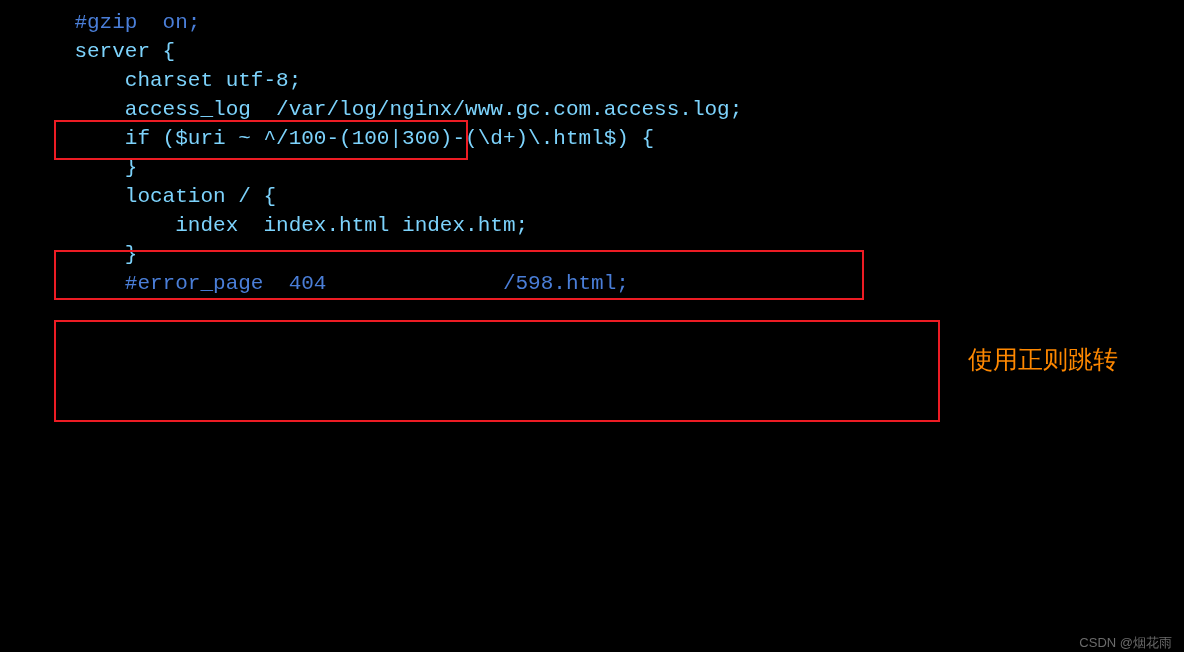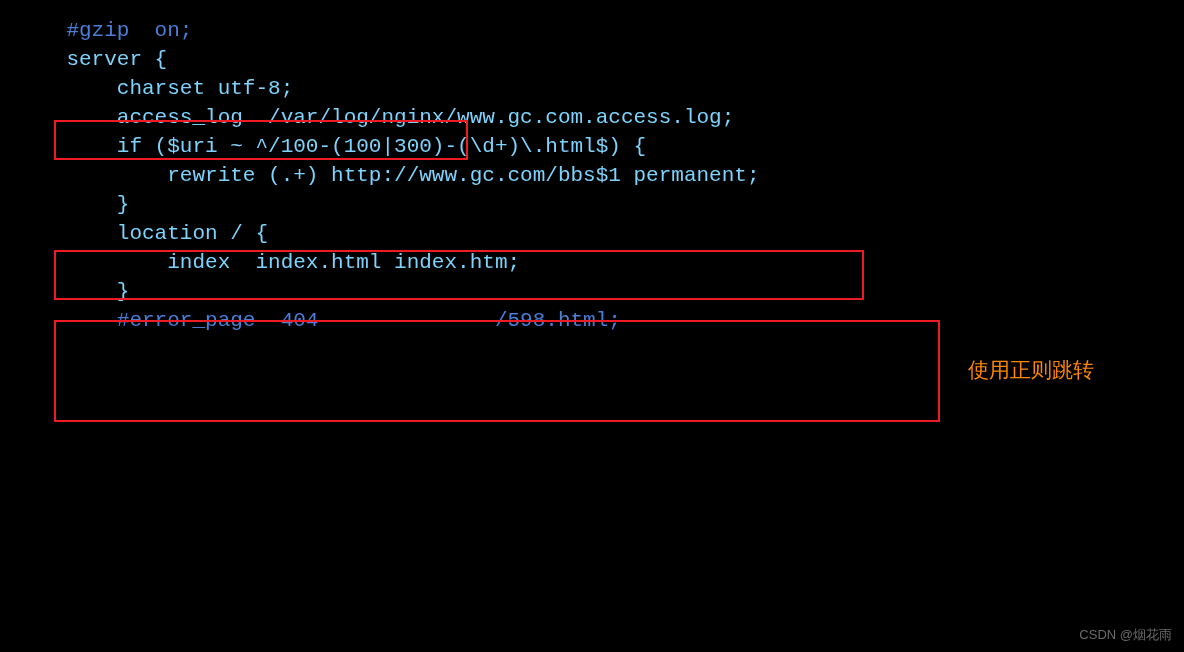--- a/index.html
+++ b/index.html
@@ -10,22 +10,23 @@
     body {
       background: #000000;
       width: 1184px;
       height: 652px;
       font-family: 'Courier New', Consolas, monospace;
       font-size: 21px;
       position: relative;
       overflow: hidden;
     }
     .code-container {
-      padding: 16px;
+      padding: 8px;
       position: relative;
+      margin-left: 16px;
     }
     .line {
       line-height: 29px;
       white-space: pre;
       color: #7dd3fc;
     }
     .comment {
       color: #4a7ed8;
     }
     .highlight-box {
@@ -47,53 +48,52 @@
     }
     .box3 {
       left: 54px;
       top: 320px;
       width: 886px;
       height: 102px;
     }
     .annotation {
       position: absolute;
       left: 968px;
-      top: 356px;
+      top: 343px;
       color: #ff8800;
-      font-size: 21px;
+      font-size: 25px;
       font-family: 'Microsoft YaHei', SimSun, sans-serif;
     }
     .cursor-box {
       display: inline;
       border: 1px solid #5fdc5f;
       padding: 0;
     }
     .watermark {
       position: absolute;
       right: 12px;
-      bottom: 8px;
+      bottom: 0;
       color: #6b6b6b;
       font-size: 13px;
       font-family: 'Microsoft YaHei', sans-serif;
     }
   </style>
 </head>
 <body>
 
 <div class="code-container">
   <div class="line comment">    #gzip  on;</div>
   <div class="line"></div>
   <div class="line">    server {</div>
   <div class="line"></div>
   <div class="line">        charset utf-8;</div>
   <div class="line"></div>
   <div class="line">        access_log  /var/log/nginx/www.gc.com.access.log;</div>
   <div class="line"></div>
   <div class="line">        if ($uri ~ ^/100-(100|300)-(\d+)\.html$) {</div>
-  <div class="line">            rewrite (.+) http://www.gc.com/bbs$1 permanent;</div>
   <div class="line">        }</div>
   <div class="line"></div>
   <div class="line">        location / {</div>
   <div class="line">            index  index.html index.htm;</div>
   <div class="line">        }</div>
   <div class="line"></div>
   <div class="line comment">        #error_page  404              /598.html;</div>
 </div>
 
 <div class="highlight-box box1"></div>

